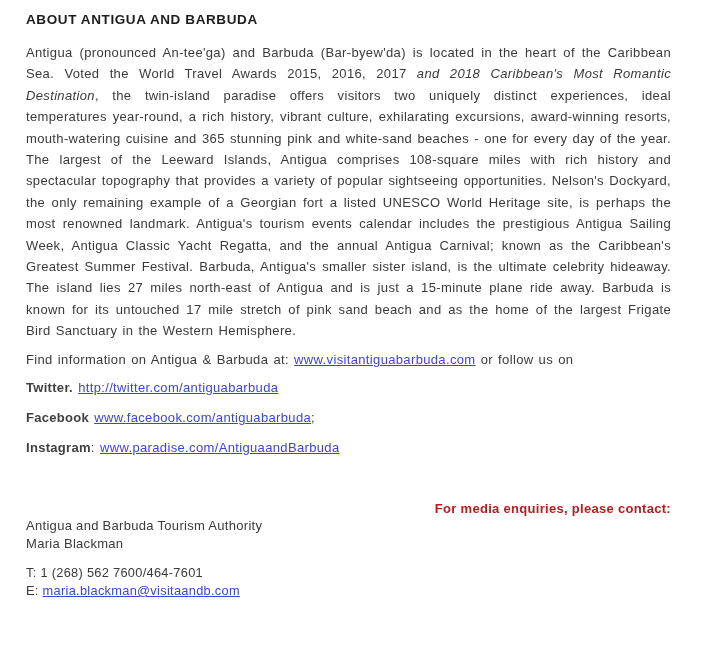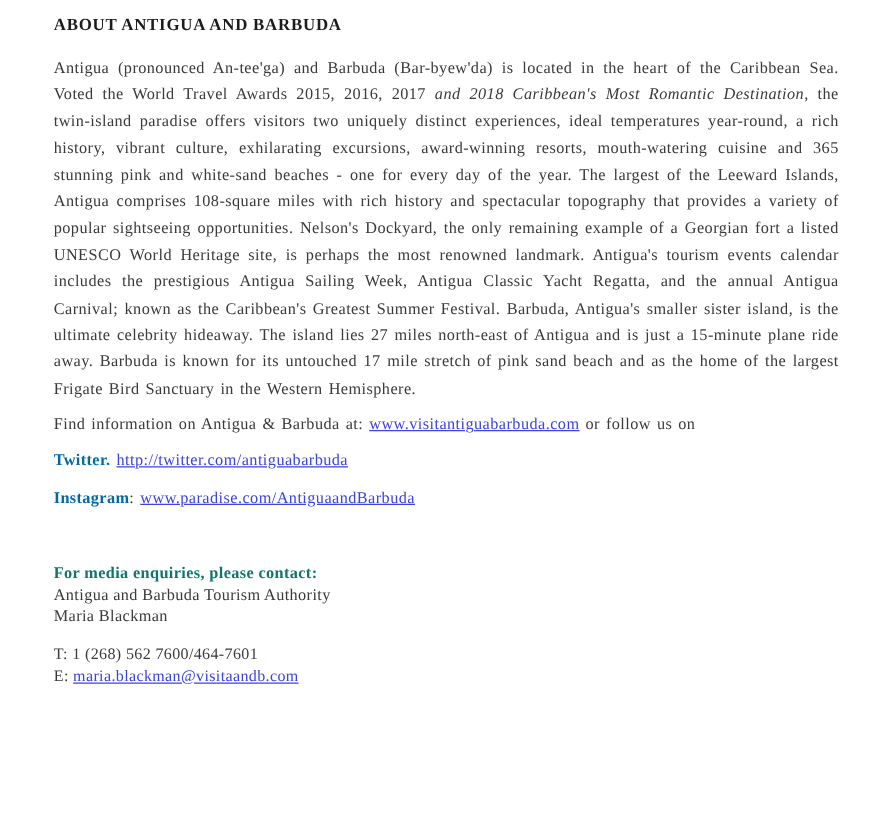--- a/index.html
+++ b/index.html
@@ -12,62 +12,62 @@
     height: 655px;
     overflow: hidden;
     font-family: "Liberation Sans", sans-serif;
     color: #3a3a3a;
     -webkit-font-smoothing: antialiased;
   }
   .page {
     box-sizing: border-box;
     width: 701px;
     height: 655px;
-    padding: 12px 30px 0 43px;
-    font-family: Liberation Serif, serif;
+    padding: 12px 30px 0 26px;
   }
   h1.doc-title {
     font-size: 13.5px;
     font-weight: bold;
     color: #1c1c1c;
     letter-spacing: 0.6px;
     margin: 0 0 15px 0;
   }
   p.body {
     font-size: 13px;
     line-height: 21.4px;
     letter-spacing: 0.35px;
     word-spacing: 1.2px;
     margin: 0 0 7px 0;
   }
   .just { text-align: justify; }
   em.doc-italic { font-style: italic; }
   .b {
     font-weight: bold;
-    color: #0369a1;
+    color: #404040;
     letter-spacing: 0.3px;
   }
   a.link {
     color: #3b43e0;
     text-decoration: underline;
     cursor: pointer;
   }
   p.social-row {
     margin: 0 0 8.6px 0;
   }
   .contact-block {
     margin-top: 41px;
     font-size: 13px;
     line-height: 17.5px;
     letter-spacing: 0.3px;
   }
   .contact-block p { margin: 0; }
   .contact-heading {
     font-weight: bold;
-    color: #0f766e;
+    color: #b91c1c;
+    text-align: right;
   }
   .phone-block {
     margin-top: 12px;
     font-size: 12.8px;
     line-height: 18px;
     letter-spacing: 0.3px;
   }
   .phone-block p { margin: 0; }
 </style>
 </head>
@@ -76,20 +76,21 @@
 <div class="page">
 
   <h1 class="doc-title">ABOUT ANTIGUA AND BARBUDA</h1>
 
   <p class="body just"><span>Antigua (pronounced An-tee'ga) and Barbuda (Bar-byew'da) is located in the heart of the Caribbean Sea. Voted the World Travel Awards 2015, 2016, 2017 </span><em class="doc-italic">and 2018 Caribbean's Most Romantic Destination</em><span>, the twin-island paradise offers visitors two uniquely distinct experiences, ideal temperatures year-round, a rich history, vibrant culture, exhilarating excursions, award-winning resorts, mouth-watering cuisine and 365 stunning pink and white-sand beaches - one for every day of the year. The largest of the Leeward Islands, Antigua comprises 108-square miles with rich history and spectacular topography that provides a variety of popular sightseeing opportunities. Nelson's Dockyard, the only remaining example of a Georgian fort a listed UNESCO World Heritage site, is perhaps the most renowned landmark. Antigua's tourism events calendar includes the prestigious Antigua Sailing Week, Antigua Classic Yacht Regatta, and the annual Antigua Carnival; known as the Caribbean's Greatest Summer Festival. Barbuda, Antigua's smaller sister island, is the ultimate celebrity hideaway. The island lies 27 miles north-east of Antigua and is just a 15-minute plane ride away. Barbuda is known for its untouched 17 mile stretch of pink sand beach and as the home of the largest Frigate Bird Sanctuary in the Western Hemisphere.</span></p>
 
   <p class="body just"><span>Find information on Antigua &amp; Barbuda at: </span><a class="link" href="#">www.visitantiguabarbuda.com</a><span> or follow us on</span></p>
 
   <p class="body social-row"><span class="b">Twitter.</span><span> </span><a class="link" href="#">http://twitter.com/antiguabarbuda</a><span></span></p>
 
+  <p class="body social-row"><span class="b">Facebook</span><span> </span><a class="link" href="#">www.facebook.com/antiguabarbuda</a><span>;</span></p>
 
   <p class="body social-row"><span class="b">Instagram</span><span>: </span><a class="link" href="#">www.paradise.com/AntiguaandBarbuda</a><span></span></p>
 
   <div class="contact-block">
     <p class="contact-heading">For media enquiries, please contact:</p>
     <p>Antigua and Barbuda Tourism Authority</p>
     <p>Maria Blackman</p>
   </div>
 
   <div class="phone-block">

